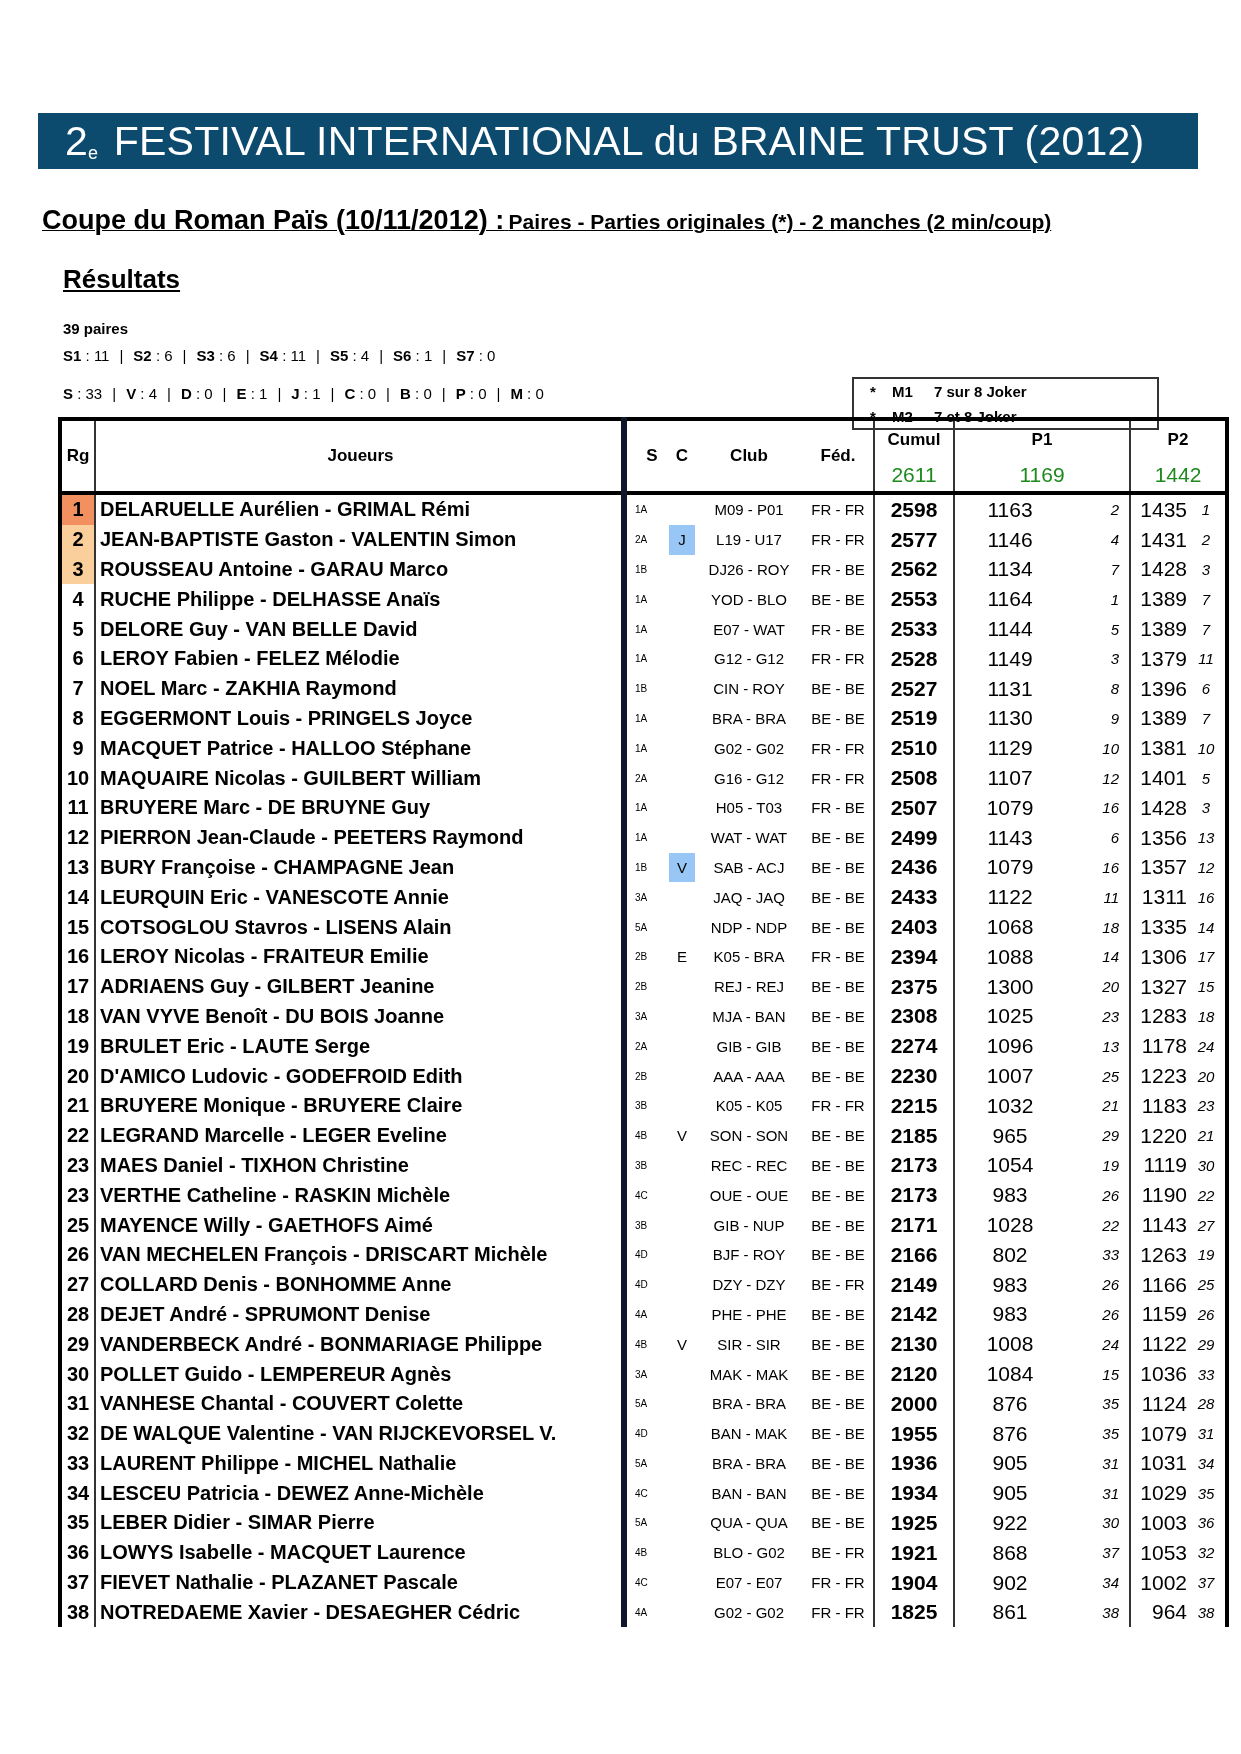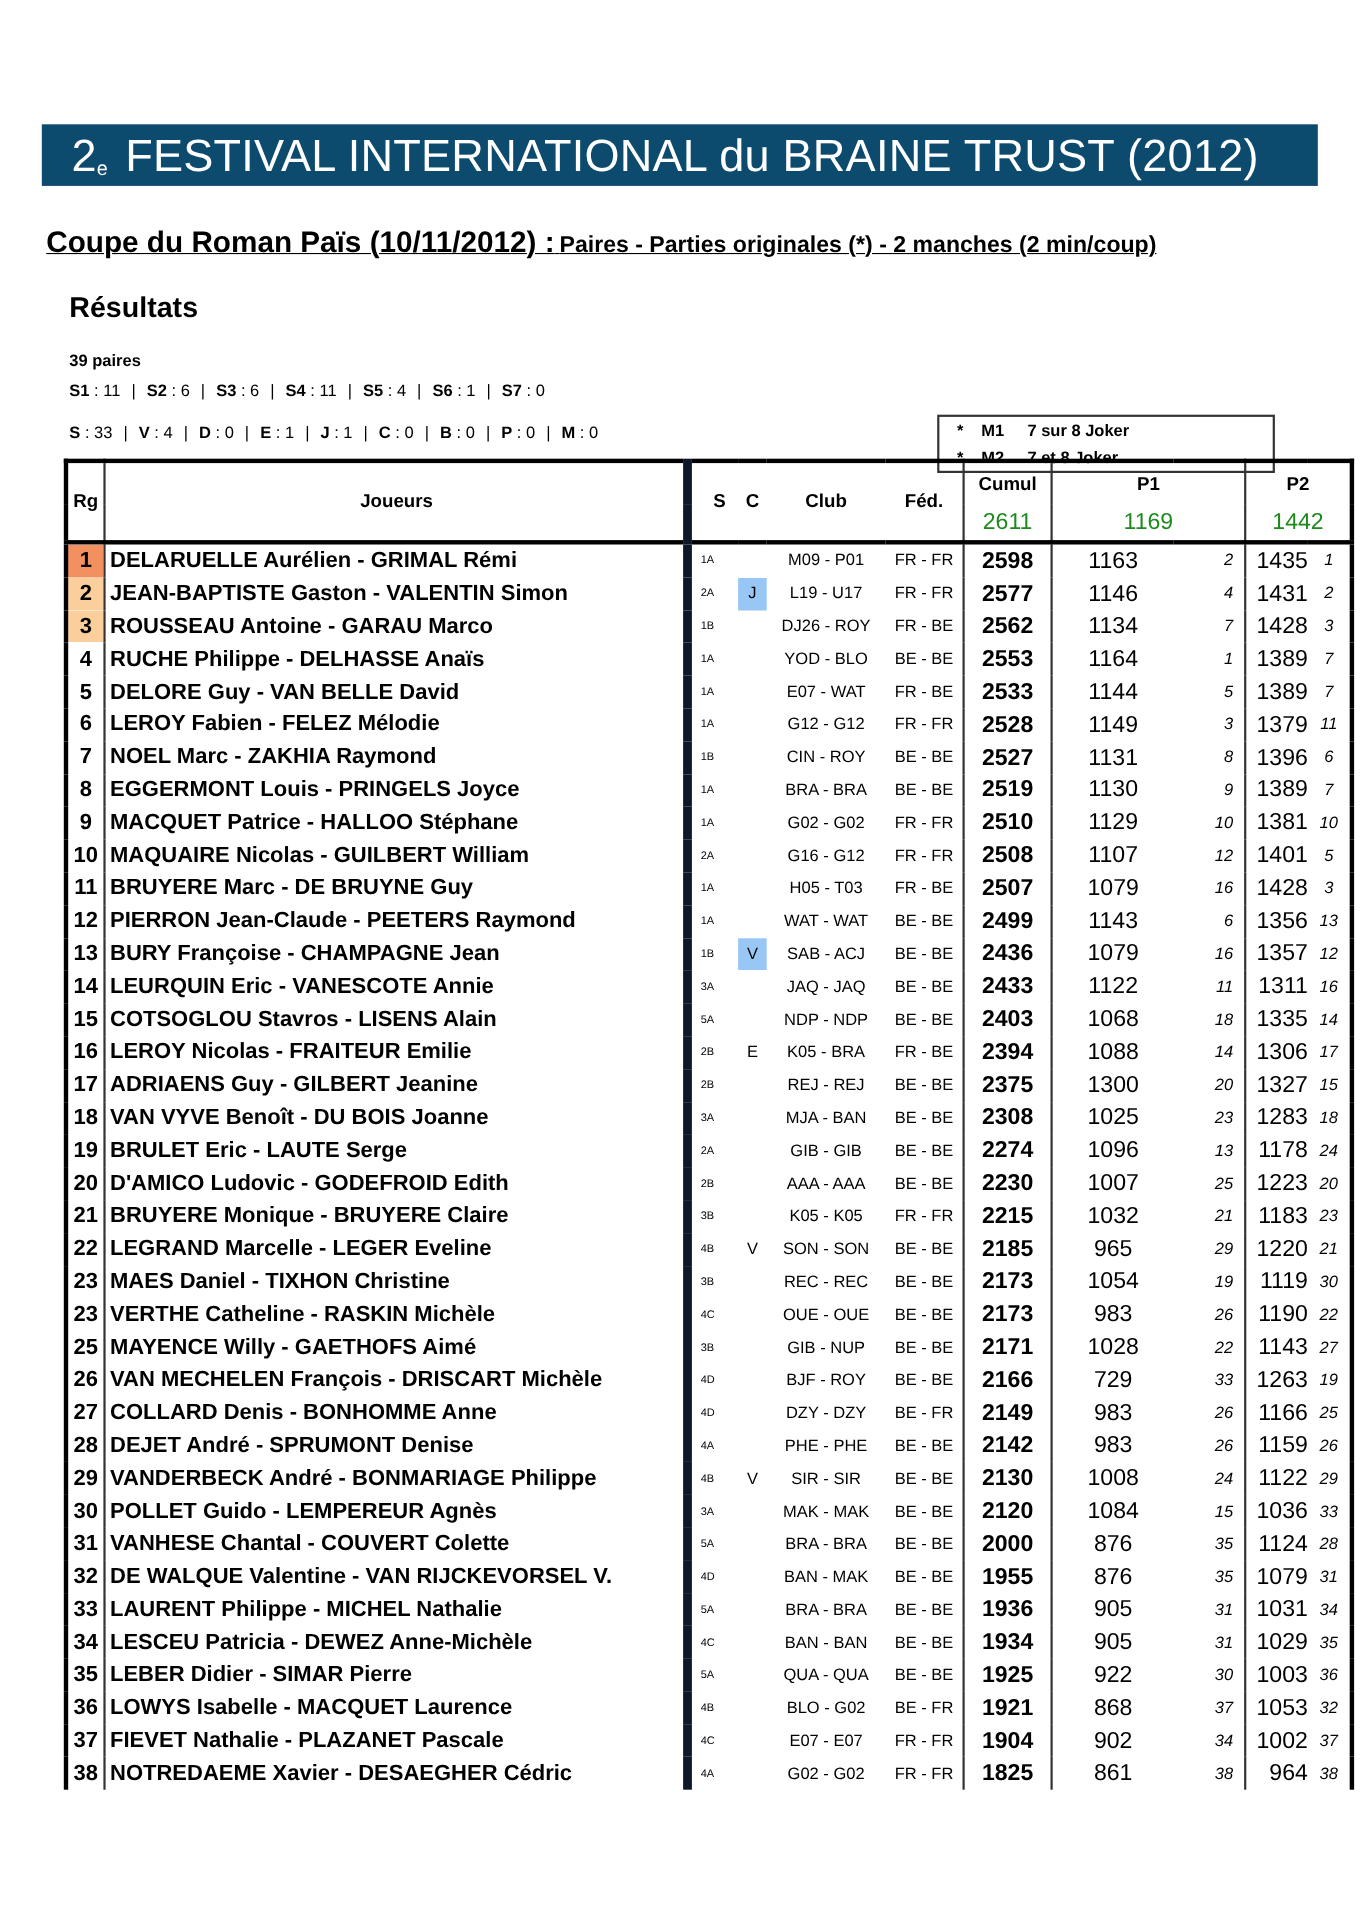--- a/index.html
+++ b/index.html
@@ -3,21 +3,21 @@
 <meta charset="utf-8">
 <style>
   html, body { margin: 0; padding: 0; background: #ffffff; }
   body { width: 1241px; height: 1754px; position: relative; font-family: "Liberation Sans", sans-serif; color: #000; overflow: hidden; }
   .banner { position: absolute; left: 38px; top: 113px; width: 1160px; height: 56px; background: #0c4a6e; color: #fff; display: flex; align-items: center; }
   .banner .t { font-size: 41px; margin-left: 27px; white-space: nowrap; letter-spacing: 0.2px; }
   .banner .sup { font-size: 18px; vertical-align: -4px; margin-right: 4px; }
   .subtitle { position: absolute; left: 42px; top: 205px; white-space: nowrap; text-decoration: underline; }
   .subtitle .main { font-size: 27px; font-weight: bold; }
   .subtitle .rest { font-size: 21px; font-weight: bold; }
-  .resultats { position: absolute; left: 63px; top: 264px; font-size: 26px; font-weight: bold; }
+  .resultats { position: absolute; left: 63px; top: 264px; font-size: 26px; font-weight: bold; text-decoration: underline; }
   .pairs { position: absolute; left: 63px; top: 320px; font-size: 15px; font-weight: bold; }
   .stats { position: absolute; left: 63px; font-size: 15px; white-space: nowrap; }
   .stats b { font-weight: bold; }
   .stats .sep { margin: 0 10px; }
   .stats1 { top: 347px; }
   .stats2 { top: 385px; text-align: right; }
   .legend { position: absolute; left: 852px; top: 342px; width: 307px; height: 53px; border: 2px solid #333; box-sizing: border-box; font-size: 15px; font-weight: bold; margin-top: 35px; }
   .legend .row { position: absolute; left: 16px; white-space: nowrap; }
   .legend .row span { display: inline-block; }
   .legend .star { width: 22px; }
@@ -25,21 +25,21 @@
   .legend .r1 { top: 4px; }
   .legend .r2 { top: 29px; }
 
   table.res { position: absolute; left: 58px; top: 417px; border-collapse: collapse; border: 4px solid #000; border-bottom: none; table-layout: fixed; }
   table.res td, table.res th { padding: 0; height: 29.8px; white-space: nowrap; overflow: hidden; }
   table.res thead th { font-weight: bold; font-size: 17px; vertical-align: middle; }
   table.res thead tr.h1 th { height: 38px; }
   table.res thead tr.h2 th { height: 32px; }
   table.res thead { border-bottom: 4px solid #000; }
   .c-rg { width: 32px; text-align: center; border-right: 2px solid #333; font-weight: bold; font-size: 20px; }
-  .c-names { width: 521px; padding-left: 4px !important; border-right: 8px solid #0f172a; font-weight: bold; font-size: 20px; }
+  .c-names { width: 521px; padding-left: 4px !important; border-right: 6px solid #0f172a; font-weight: bold; font-size: 20px; }
   .c-s { width: 34px; font-size: 10px; padding-left: 8px !important; }
   .c-c { width: 26px; font-size: 15px; text-align: center; }
   .c-club { width: 108px; font-size: 15px; text-align: center; }
   .c-fed { width: 70px; font-size: 15px; text-align: center; border-right: 2px solid #333; }
   .c-cumul { width: 78px; font-size: 21px; font-weight: bold; text-align: center; border-right: 2px solid #333; }
   .c-p1 { width: 110px; font-size: 21px; text-align: center; }
   .c-p1r { width: 54px; font-size: 15px; font-style: italic; text-align: right; padding-right: 10px !important; border-right: 2px solid #333; }
   .c-p2 { width: 56px; font-size: 21px; text-align: right; }
   .c-p2r { width: 38px; font-size: 15px; font-style: italic; text-align: center; }
   thead .c-names, thead .c-rg { font-size: 20px; }
@@ -423,21 +423,21 @@
         <td class="c-p2r">27</td>
       </tr>
       <tr>
         <td class="c-rg">26</td>
         <td class="c-names">VAN MECHELEN François - DRISCART Michèle</td>
         <td class="c-s">4D</td>
         <td class="c-c"></td>
         <td class="c-club">BJF - ROY</td>
         <td class="c-fed">BE - BE</td>
         <td class="c-cumul">2166</td>
-        <td class="c-p1">729</td>
+        <td class="c-p1">802</td>
         <td class="c-p1r">33</td>
         <td class="c-p2">1263</td>
         <td class="c-p2r">19</td>
       </tr>
       <tr>
         <td class="c-rg">27</td>
         <td class="c-names">COLLARD Denis - BONHOMME Anne</td>
         <td class="c-s">4D</td>
         <td class="c-c"></td>
         <td class="c-club">DZY - DZY</td>

